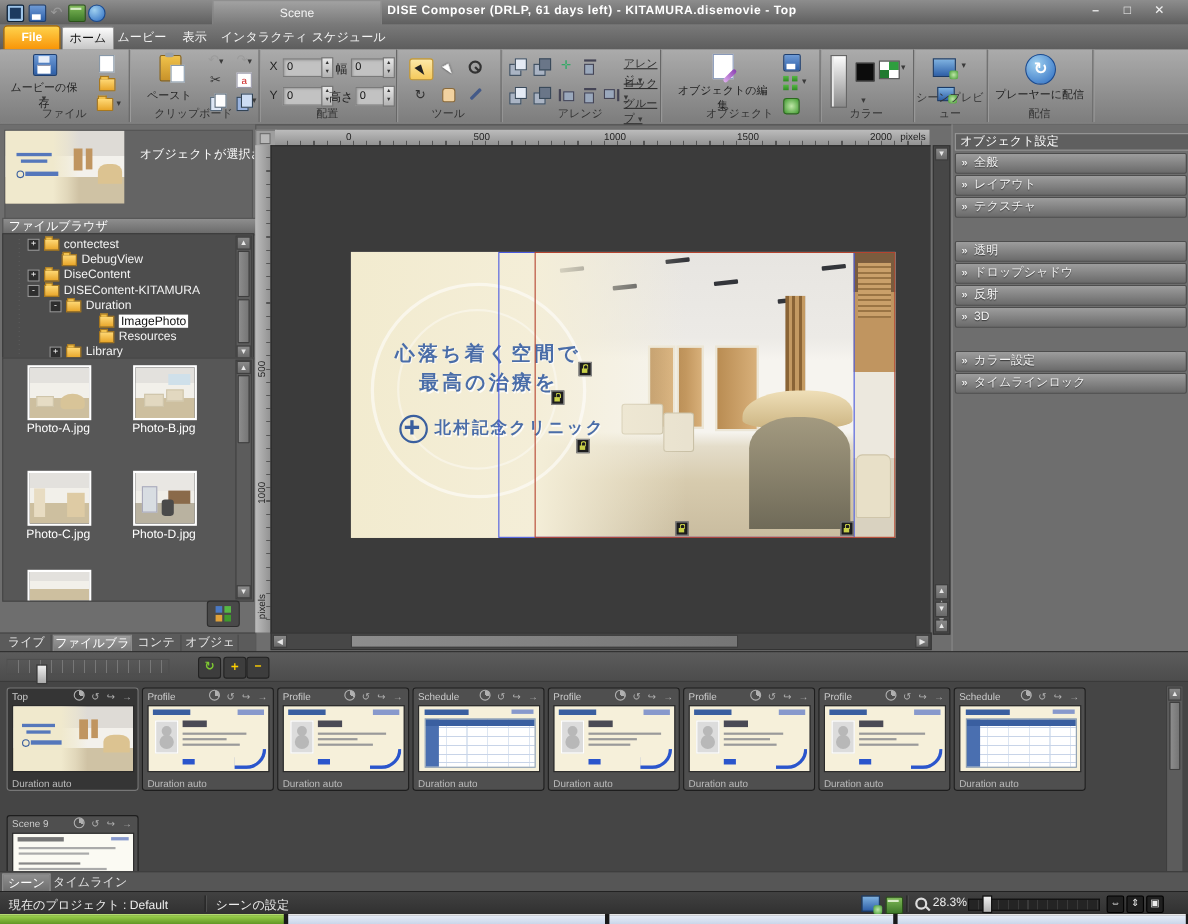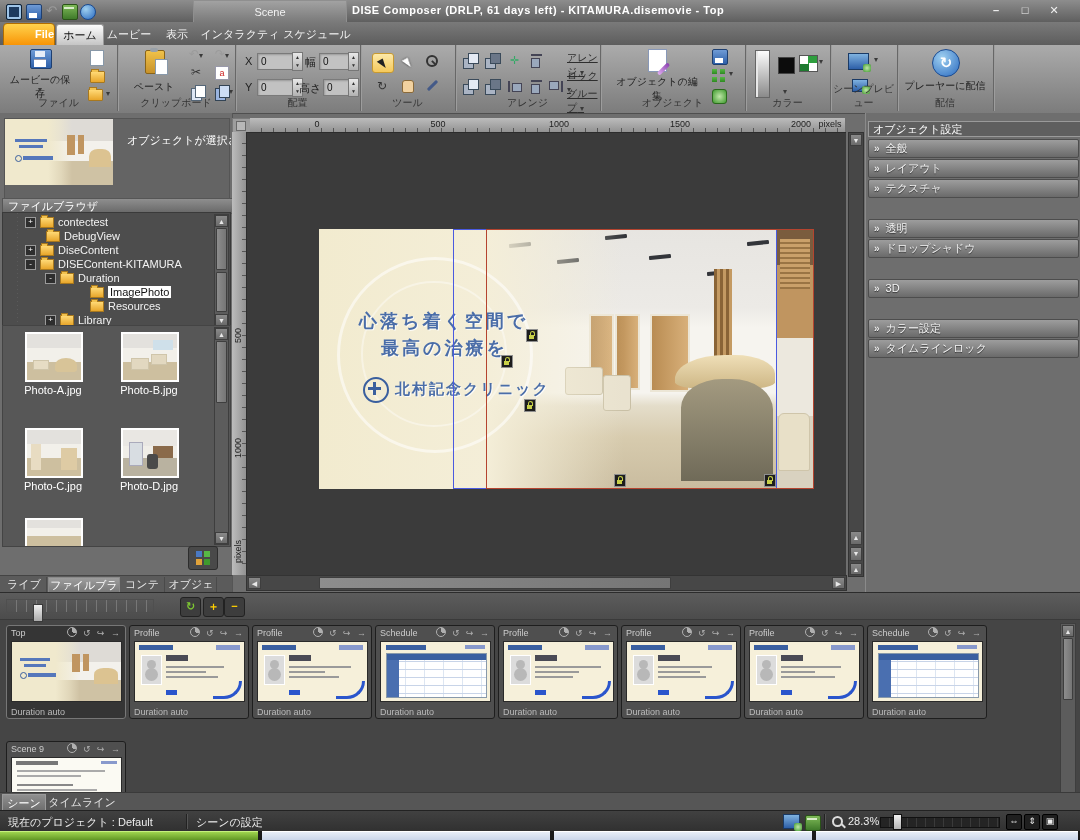--- a/index.html
+++ b/index.html
@@ -15,21 +15,21 @@
   .qa-sav::after{content:"";position:absolute;left:2px;bottom:1px;width:8px;height:5px;background:#fff;}
   .qa-undo{color:#9a9a9a;font-size:13px;line-height:14px;}
   .qa-film{background:linear-gradient(#7fba58,#3f7a2a);border:1px solid #2a5218;}
   .qa-film::after{content:"";position:absolute;left:1px;top:2px;width:10px;height:2px;background:#d8ecc8;}
   .qa-globe{background:radial-gradient(circle at 35% 30%,#9fd0f0,#2a6ac0);border-radius:50%;border:1px solid #1a4a90;}
   .ctx-scene{left:193px;top:0;width:152px;height:22px;background:linear-gradient(#a2a2a2,#787878);border:1px solid #8f8f8f;border-bottom:none;text-align:center;line-height:22px;color:#f2f2f2;}
   .win-title{left:352px;top:4px;color:#fff;font-weight:bold;letter-spacing:.5px;white-space:nowrap;}
   .winbtn{top:3px;width:22px;height:15px;text-align:center;line-height:15px;color:#f0f0f0;font-size:11px;font-weight:bold;}
   
   .tabrow{left:0;top:22px;width:1080px;height:23px;background:linear-gradient(#7a7a7a,#5d5d5d);}
-  .ftab{left:3px;top:1px;width:50px;height:21px;background:linear-gradient(#ffd34d,#f89406);border:1px solid #b06d00;border-radius:4px 4px 0 0;text-align:right;line-height:21px;color:#fff;font-weight:bold;}
+  .ftab{left:3px;top:1px;width:50px;height:21px;background:linear-gradient(#ffd34d,#f89406);border:1px solid #b06d00;border-radius:4px 4px 0 0;text-align:center;line-height:21px;color:#fff;font-weight:bold;}
   .rtab{top:2px;height:21px;text-align:center;line-height:21px;color:#f4f4f4;}
   .rtab.on{background:linear-gradient(#fdfdfd,#c2c2c2);color:#111;border:1px solid #9a9a9a;border-bottom:none;border-radius:3px 3px 0 0;}
   
   .ribbon{left:0;top:45px;width:1080px;height:68px;background:linear-gradient(#ababab,#7c7c7c);border-bottom:1px solid #4f4f4f;}
   .grp{position:absolute;top:0;height:66px;border-right:1px solid #676767;box-shadow:1px 0 0 #9d9d9d;}
   .glabel{position:absolute;bottom:1px;left:0;width:100%;text-align:center;font-size:10px;color:#333;}
   .bigtxt{font-size:10px;color:#222;text-align:center;}
   .flop{width:20px;height:18px;background:linear-gradient(#6f9bd6,#2d5fa8);border:1px solid #1e3f70;border-radius:2px;}
   .flop::before{content:"";position:absolute;left:4px;top:1px;width:10px;height:6px;background:#e8eef8;}
   .flop::after{content:"";position:absolute;left:3px;bottom:1px;width:12px;height:7px;background:#fff;border-top:1px solid #99a;}
@@ -369,21 +369,21 @@
       <div class="a nosel">オブジェクトが選択されてい</div>
     </div>
     <div class="a hdrbar" style="left:2px;top:85px;width:227px;height:14px">ファイルブラウザ</div>
 
     <div class="a treebox">
       <div class="trow" style="top:2px;padding-left:22px">
           <span class="exp">+</span>
           <span class="tfold"></span>
           <span class="tlabel">contectest</span>
         </div>
-      <div class="trow" style="top:16px;padding-left:28px">
+      <div class="trow" style="top:16px;padding-left:38px">
           <span class="exp none"></span>
           <span class="tfold"></span>
           <span class="tlabel">DebugView</span>
         </div>
       <div class="trow" style="top:30px;padding-left:22px">
           <span class="exp">+</span>
           <span class="tfold"></span>
           <span class="tlabel">DiseContent</span>
         </div>
       <div class="trow" style="top:44px;padding-left:22px">
@@ -527,20 +527,21 @@
     <div class="a sbtn" style="left:1px;bottom:1px;width:10px;height:10px">▲</div>
   </div>
 
   <div class="a rpanel">
     <div class="a rhdr">オブジェクト設定</div>
     <div class="acc" style="top:26px"><span class="chv">»</span><span>全般</span></div>
     <div class="acc" style="top:46px"><span class="chv">»</span><span>レイアウト</span></div>
     <div class="acc" style="top:66px"><span class="chv">»</span><span>テクスチャ</span></div>
     <div class="acc" style="top:106px"><span class="chv">»</span><span>透明</span></div>
     <div class="acc" style="top:126px"><span class="chv">»</span><span>ドロップシャドウ</span></div>
+    <div class="acc" style="top:146px"><span class="chv">»</span><span>反射</span></div>
     <div class="acc" style="top:166px"><span class="chv">»</span><span>3D</span></div>
     <div class="acc" style="top:206px"><span class="chv">»</span><span>カラー設定</span></div>
     <div class="acc" style="top:226px"><span class="chv">»</span><span>タイムラインロック</span></div>
   </div>
 
   <div class="a scpanel">
     <div class="sctool">
       <div class="zslider">
           <div class="zthumb"></div>
         </div>

